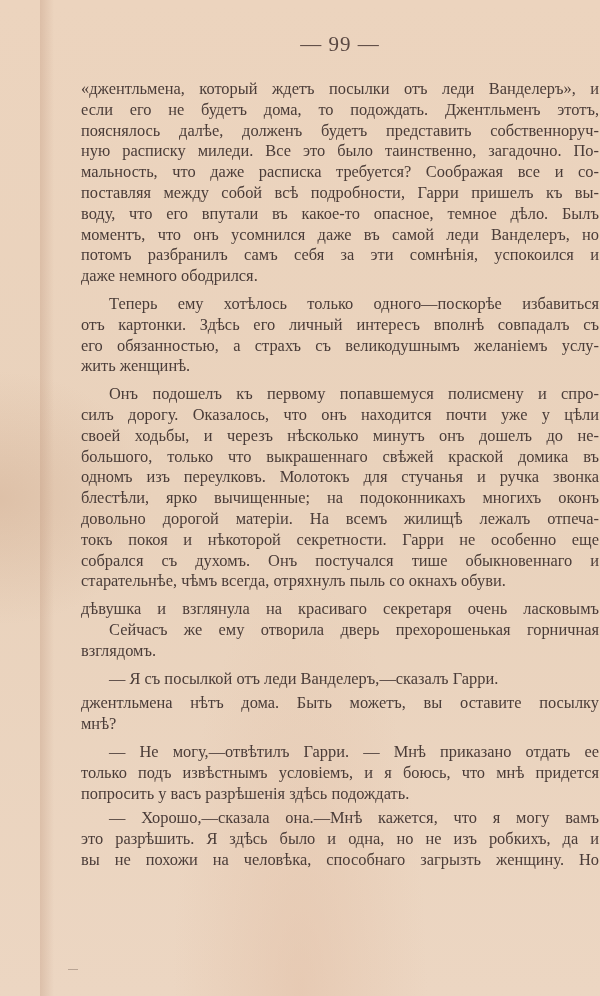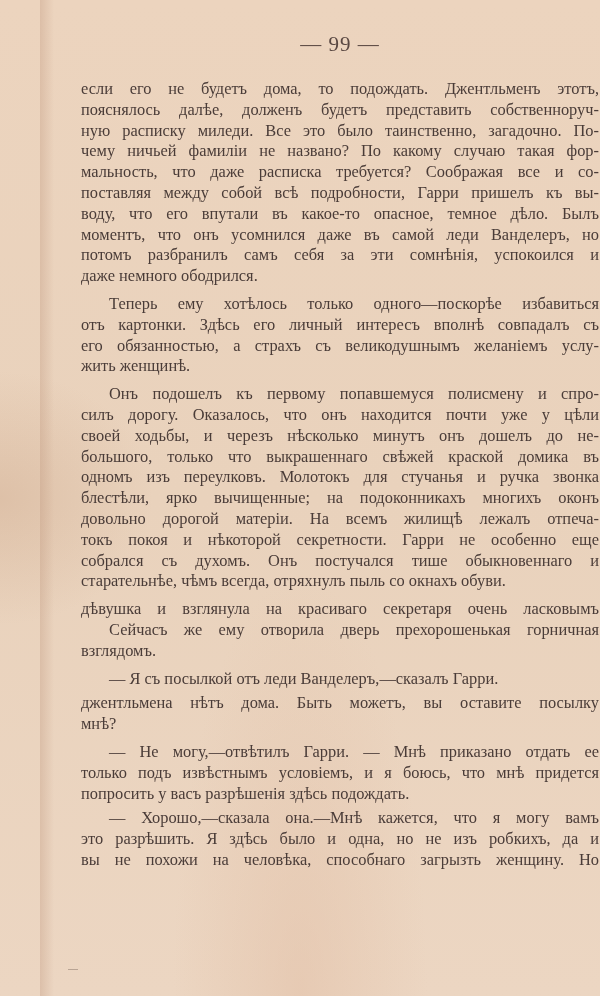--- a/index.html
+++ b/index.html
@@ -90,24 +90,24 @@
 <body>
 
 <div class="page">
   <div class="edge-shadow"></div>
 
   <div class="page-number">— 99 —</div>
 
   <div class="text-block">
 
     <div>
+      <span class="line">«джентльмена, который ждетъ посылки отъ леди Ванделеръ», и</span>
       <span class="line">если его не будетъ дома, то подождать. Джентльменъ этотъ,</span>
       <span class="line">пояснялось далѣе, долженъ будетъ представить собственноруч-</span>
       <span class="line">ную расписку миледи. Все это было таинственно, загадочно. По-</span>
-      <span class="line">чему ничьей фамиліи не названо? По какому случаю такая фор-</span>
       <span class="line">мальность, что даже расписка  требуется? Соображая все и со-</span>
       <span class="line">поставляя между собой всѣ подробности, Гарри пришелъ къ вы-</span>
       <span class="line">воду, что его впутали въ какое-то опасное, темное дѣло.  Былъ</span>
       <span class="line">моментъ, что онъ усомнился даже въ самой леди Ванделеръ, но</span>
       <span class="line">потомъ разбранилъ самъ себя за эти сомнѣнія, успокоился и</span>
       <span class="line last">даже немного ободрился.</span>
     </div>
     <div class="para-gap"></div>
 
     <div>

